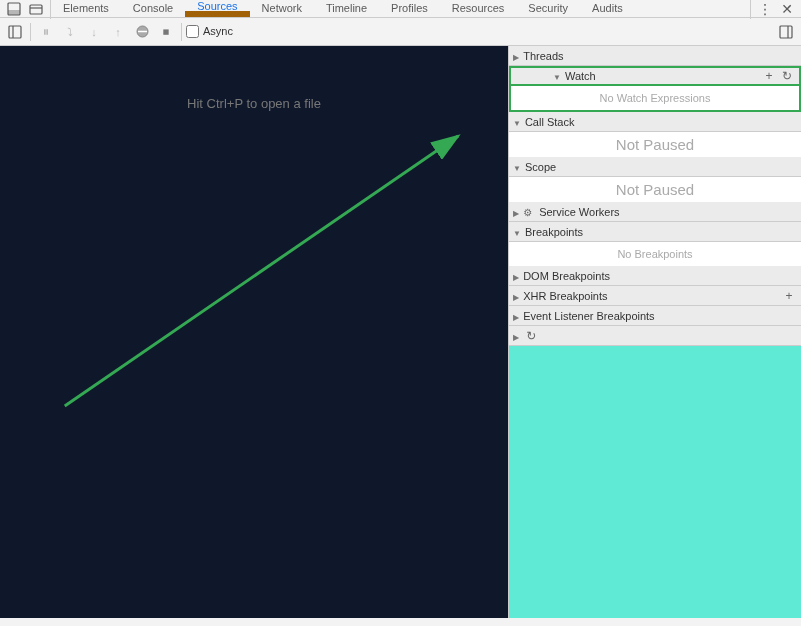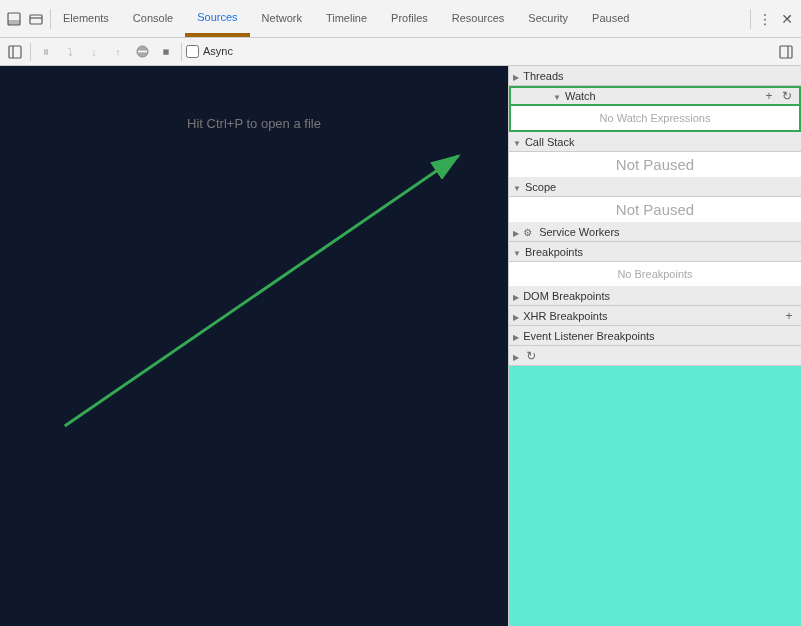--- a/index.html
+++ b/index.html
@@ -2,21 +2,21 @@
 <html><head>
   <meta charset="utf-8">
   <style>
     * { box-sizing: border-box; margin: 0; padding: 0; }
     body { font-family: -apple-system, BlinkMacSystemFont, 'Segoe UI', sans-serif; font-size: 11px; background: #f3f3f3; width: 801px; height: 626px; overflow: hidden; }
 
     
     .devtools-top {
       display: flex;
       align-items: center;
-      height: 38px;
+      height: 18px;
       background: #f3f3f3;
       border-bottom: 1px solid #ccc;
     }
     .devtools-icons-left {
       display: flex;
       align-items: center;
       padding: 0 4px;
       gap: 2px;
       border-right: 1px solid #ccc;
     }
@@ -38,21 +38,21 @@
       display: flex;
       align-items: center;
       cursor: pointer;
       color: #5a5a5a;
       font-size: 11px;
       border-bottom: 2px solid transparent;
       white-space: nowrap;
     }
     .tab.active {
       color: #1a73e8;
-      border-bottom: 4px solid #a16207;
+      border-bottom: 6px solid #a16207;
     }
     .toolbar-right {
       display: flex; align-items: center; gap: 2px; padding: 0 4px;
       border-left: 1px solid #ccc;
     }
     .more-btn {
       width: 20px; height: 20px;
       display: flex; align-items: center; justify-content: center;
       cursor: pointer; color: #5a5a5a; font-size: 14px;
     }
@@ -207,21 +207,21 @@
   </div>
   <div class="tabs">
     <div class="tab">Elements</div>
     <div class="tab">Console</div>
     <div class="tab active">Sources</div>
     <div class="tab">Network</div>
     <div class="tab">Timeline</div>
     <div class="tab">Profiles</div>
     <div class="tab">Resources</div>
     <div class="tab">Security</div>
-    <div class="tab">Paused</div>
+    <div class="tab">Audits</div>
   </div>
   <div class="toolbar-right">
     <div class="more-btn">⋮</div>
     <div class="more-btn">✕</div>
   </div>
 </div>
 
 <div class="sources-toolbar">
   <div class="toolbar-icon" title="Toggle sidebar">
     <svg width="14" height="14" viewBox="0 0 14 14" fill="none">

